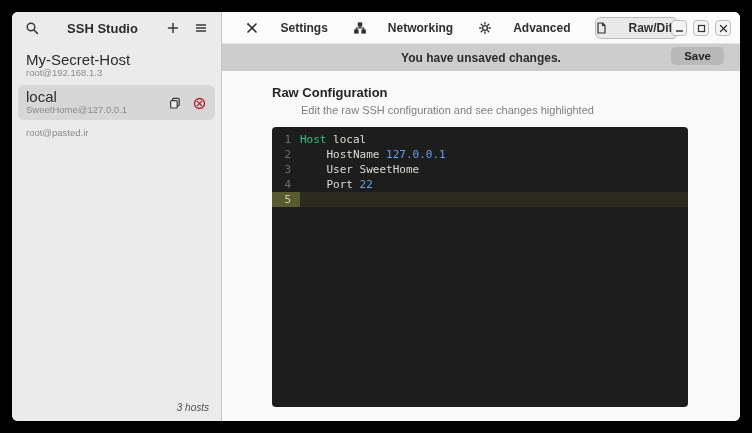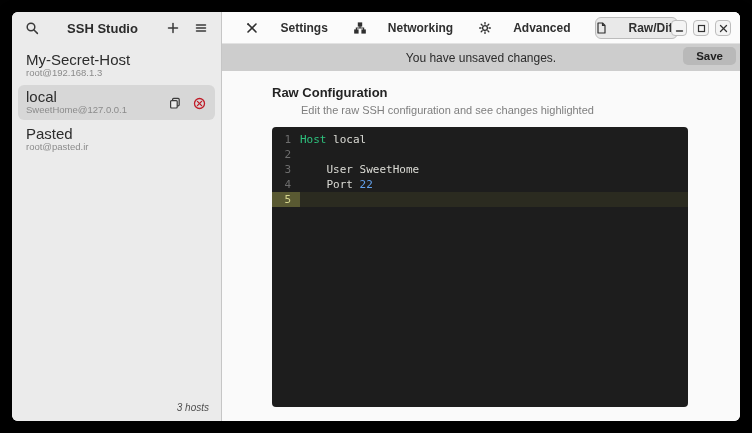--- a/index.html
+++ b/index.html
@@ -77,23 +77,23 @@
     background: #f4f4f4; border: 1px solid #bdbdbd;
     display: flex; align-items: center; justify-content: center;
     color: #333; cursor: pointer; padding: 0;
   }
 
   
   .banner {
     height: 27px; flex: 0 0 27px; position: relative;
     background: #cdcdcd; display: flex; align-items: center; justify-content: center;
   }
-  .banner-text { font-size: 12px; font-weight: 400; color: #2c2c2c; }
+  .banner-text { font-size: 12px; font-weight: 700; color: #2c2c2c; }
   .save-btn {
-    position: absolute; right: 4px; top: 3px;
+    position: absolute; right: 16px; top: 3px;
     padding: 3px 13px; border-radius: 5px;
     background: #b9b9b9; border: none;
     font-size: 11.5px; font-weight: 700; color: #222; cursor: pointer;
   }
 
   
   .content { flex: 1; padding: 14px 52px 14px 50px; display: flex; flex-direction: column; min-height: 0; }
   .content-title { font-size: 13px; font-weight: 700; color: #242424; }
   .content-sub { font-size: 11px; color: #7e7e7e; margin-top: 4px; margin-left: 29px; }
 
@@ -176,21 +176,20 @@
           <circle cx="6.5" cy="6.5" r="5"></circle>
                 <line x1="4.4" y1="4.4" x2="8.6" y2="8.6"></line>
                 <line x1="8.6" y1="4.4" x2="4.4" y2="8.6"></line>
         </svg>
       </button>
     </div>
   </div>
 
   <div class="host-item">
     <div class="host-text">
-      <div class="host-name">Pasted</div>
       <div class="host-sub">root@pasted.ir</div>
     </div>
 
   </div>
 </div>
 
     <div class="sidebar-footer">3 hosts</div>
   </div>
 
   <div class="main">
@@ -273,20 +272,21 @@
       <div class="content-title">Raw Configuration</div>
       <div class="content-sub">Edit the raw SSH configuration and see changes highlighted</div>
       <div class="editor">
   <div class="code-line">
     <span class="gutter-num">1</span>
     <span class="code-text"><span style="color: rgb(46, 194, 126); font-weight: 400;">Host</span><span style="color: rgb(220, 220, 214);"> local</span></span>
   </div>
 
   <div class="code-line">
     <span class="gutter-num">2</span>
+    <span class="code-text"><span style="color: rgb(220, 220, 214);">    HostName </span><span style="color: rgb(98, 160, 234);">127.0.0.1</span></span>
   </div>
 
   <div class="code-line">
     <span class="gutter-num">3</span>
     <span class="code-text"><span style="color: rgb(220, 220, 214);">    User SweetHome</span></span>
   </div>
 
   <div class="code-line">
     <span class="gutter-num">4</span>
     <span class="code-text"><span style="color: rgb(220, 220, 214);">    Port </span><span style="color: rgb(98, 160, 234);">22</span></span>

